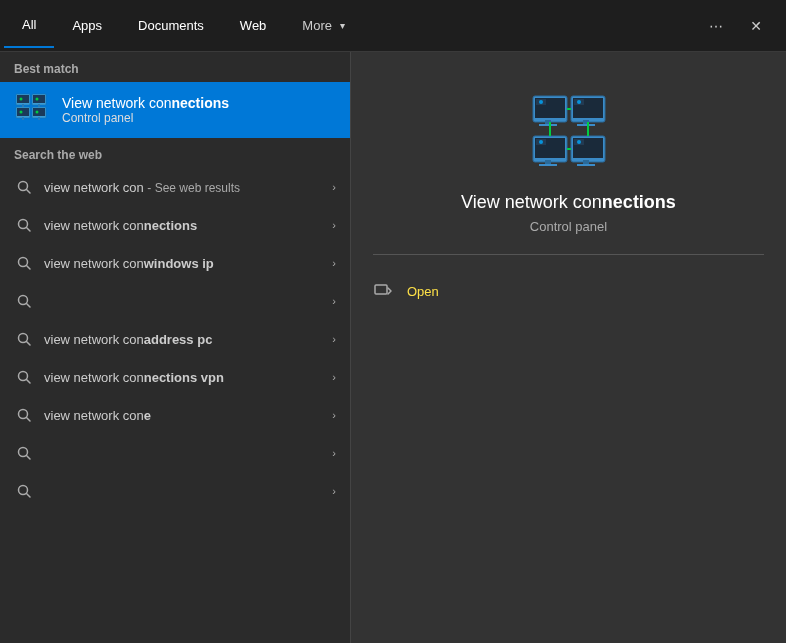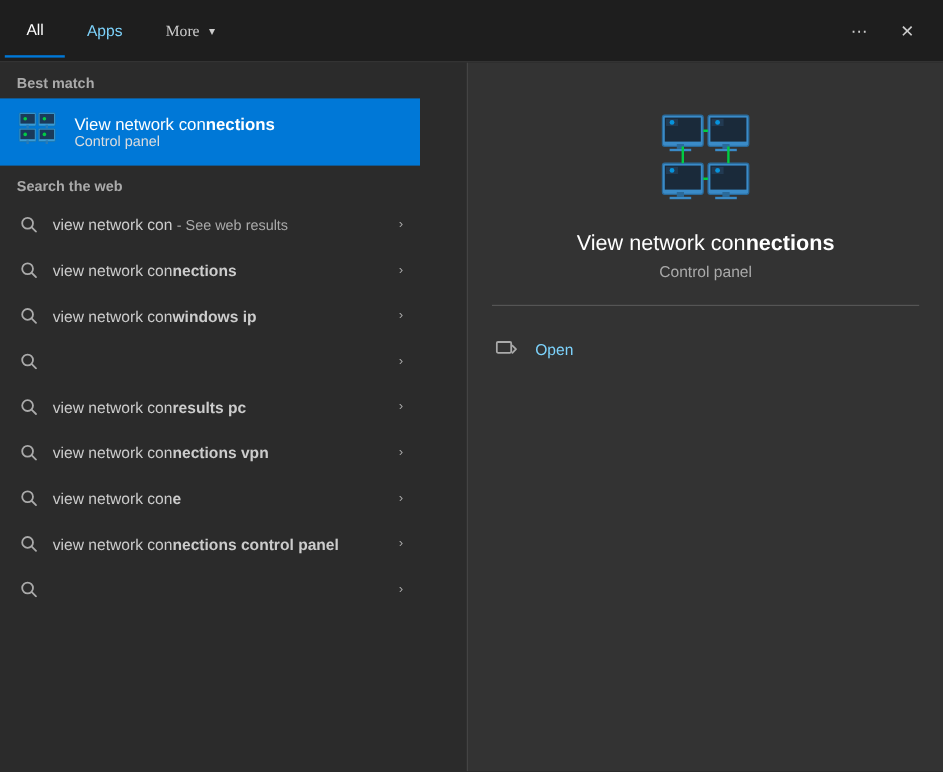--- a/index.html
+++ b/index.html
@@ -27,39 +27,38 @@
       background: #1e1e1e;
       height: 52px;
       padding: 0 4px;
       border-bottom: 1px solid #3a3a3a;
       justify-content: flex-end;
     }
 
     .nav-tab {
       padding: 14px 18px;
       font-size: 13px;
-      color: #7dd3fc;
+      color: #ffffff;
       cursor: pointer;
       position: relative;
     }
 
     .nav-tab.active {
       color: #fff;
       border-bottom: 2px solid #0078d7;
     }
 
     .nav-more {
       display: flex;
       align-items: center;
       gap: 4px;
       padding: 14px 18px;
       font-size: 13px;
       color: #ccc;
       cursor: pointer;
-      font-family: Liberation Serif, serif;
     }
 
     .nav-spacer { flex: 1; }
 
     .nav-actions {
       display: flex;
       align-items: center;
       gap: 4px;
       padding-right: 8px;
     }
@@ -74,21 +73,20 @@
       cursor: pointer;
       font-size: 14px;
       border-radius: 2px;
     }
 
     
     .main-content {
       display: flex;
       flex: 1;
       overflow: hidden;
-      gap: 39px;
     }
 
     
     .left-panel {
       width: 350px;
       background: #2b2b2b;
       overflow-y: auto;
       overflow-x: hidden;
     }
 
@@ -199,21 +197,21 @@
       margin-bottom: 16px;
     }
 
     .action-item {
       display: flex;
       align-items: center;
       padding: 8px 20px;
       width: 100%;
       cursor: pointer;
       font-size: 13px;
-      color: #7dd3fc;
+      color: #fde047;
     }
 
     .action-icon {
       width: 24px;
       height: 24px;
       margin-right: 12px;
       display: flex;
       align-items: center;
       justify-content: center;
       font-size: 14px;
@@ -223,20 +221,26 @@
 <body>
 
 <div class="container">
 
   <div class="nav-tabs">
     <div class="nav-tab active">
       <span>All</span>
     </div>
     <div class="nav-tab">
       <span>Apps</span>
+    </div>
+    <div class="nav-tab">
+      <span>Documents</span>
+    </div>
+    <div class="nav-tab">
+      <span>Web</span>
     </div>
     <div class="nav-more">
       <span>More</span>
       <span style="font-size:10px; margin-left:4px;">▾</span>
     </div>
     <div class="nav-spacer"></div>
     <div class="nav-actions">
       <div class="nav-action-btn">
         <span>⋯</span>
       </div>
@@ -344,21 +348,21 @@
       </div>
 
       <div class="search-web-item">
         <div class="search-icon">
           <svg width="14" height="14" viewBox="0 0 14 14" fill="none">
             <circle cx="6" cy="6" r="4.5" stroke="#aaa" stroke-width="1.5"></circle>
             <line x1="9.5" y1="9.5" x2="13" y2="13" stroke="#aaa" stroke-width="1.5" stroke-linecap="round"></line>
           </svg>
         </div>
         <div class="search-item-text">
-          view network con<span class="bold">results pc</span>
+          view network con<span class="bold">address pc</span>
         </div>
         <div class="chevron-right">›</div>
       </div>
 
       <div class="search-web-item">
         <div class="search-icon">
           <svg width="14" height="14" viewBox="0 0 14 14" fill="none">
             <circle cx="6" cy="6" r="4.5" stroke="#aaa" stroke-width="1.5"></circle>
             <line x1="9.5" y1="9.5" x2="13" y2="13" stroke="#aaa" stroke-width="1.5" stroke-linecap="round"></line>
           </svg>
@@ -381,23 +385,20 @@
         </div>
         <div class="chevron-right">›</div>
       </div>
 
       <div class="search-web-item">
         <div class="search-icon">
           <svg width="14" height="14" viewBox="0 0 14 14" fill="none">
             <circle cx="6" cy="6" r="4.5" stroke="#aaa" stroke-width="1.5"></circle>
             <line x1="9.5" y1="9.5" x2="13" y2="13" stroke="#aaa" stroke-width="1.5" stroke-linecap="round"></line>
           </svg>
-        </div>
-        <div class="search-item-text">
-          view network con<span class="bold">nections control panel</span>
         </div>
         <div class="chevron-right">›</div>
       </div>
 
       <div class="search-web-item">
         <div class="search-icon">
           <svg width="14" height="14" viewBox="0 0 14 14" fill="none">
             <circle cx="6" cy="6" r="4.5" stroke="#aaa" stroke-width="1.5"></circle>
             <line x1="9.5" y1="9.5" x2="13" y2="13" stroke="#aaa" stroke-width="1.5" stroke-linecap="round"></line>
           </svg>

